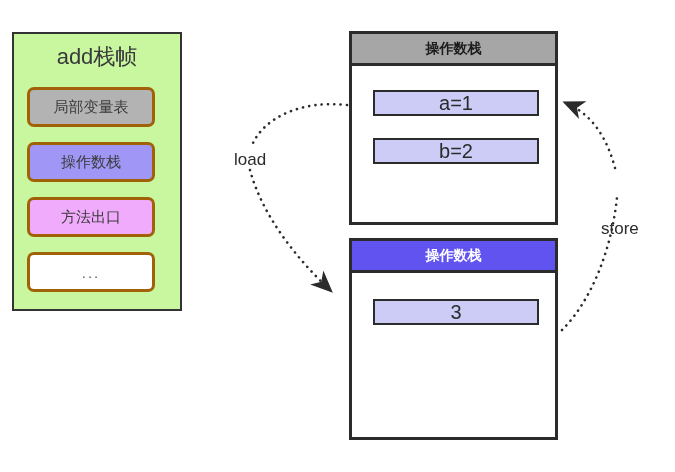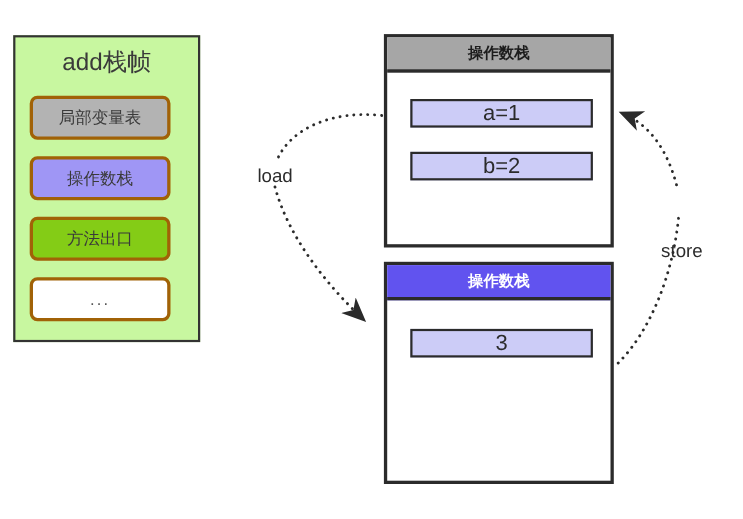--- a/index.html
+++ b/index.html
@@ -56,21 +56,21 @@
     box-sizing: border-box;
     display: flex;
     align-items: center;
     justify-content: center;
     font-size: 15px;
     color: #3a3a3a;
     white-space: nowrap;
   }
   .frame-slot.s0 { top: 53px;  background: #b3b3b3; }
   .frame-slot.s1 { top: 108px; background: #9f96f5; }
-  .frame-slot.s2 { top: 163px; background: #84cc16; }
+  .frame-slot.s2 { top: 163px; background: #f0abfc; }
   .frame-slot.s3 { top: 218px; background: #ffffff; }
   .frame-slot.ellipsis { font-size: 15px; letter-spacing: 2px; color: #555; }
 
   
   .stack-box {
     position: absolute;
     box-sizing: border-box;
     border: 3px solid #2b2b2b;
     background: #ffffff;
   }

